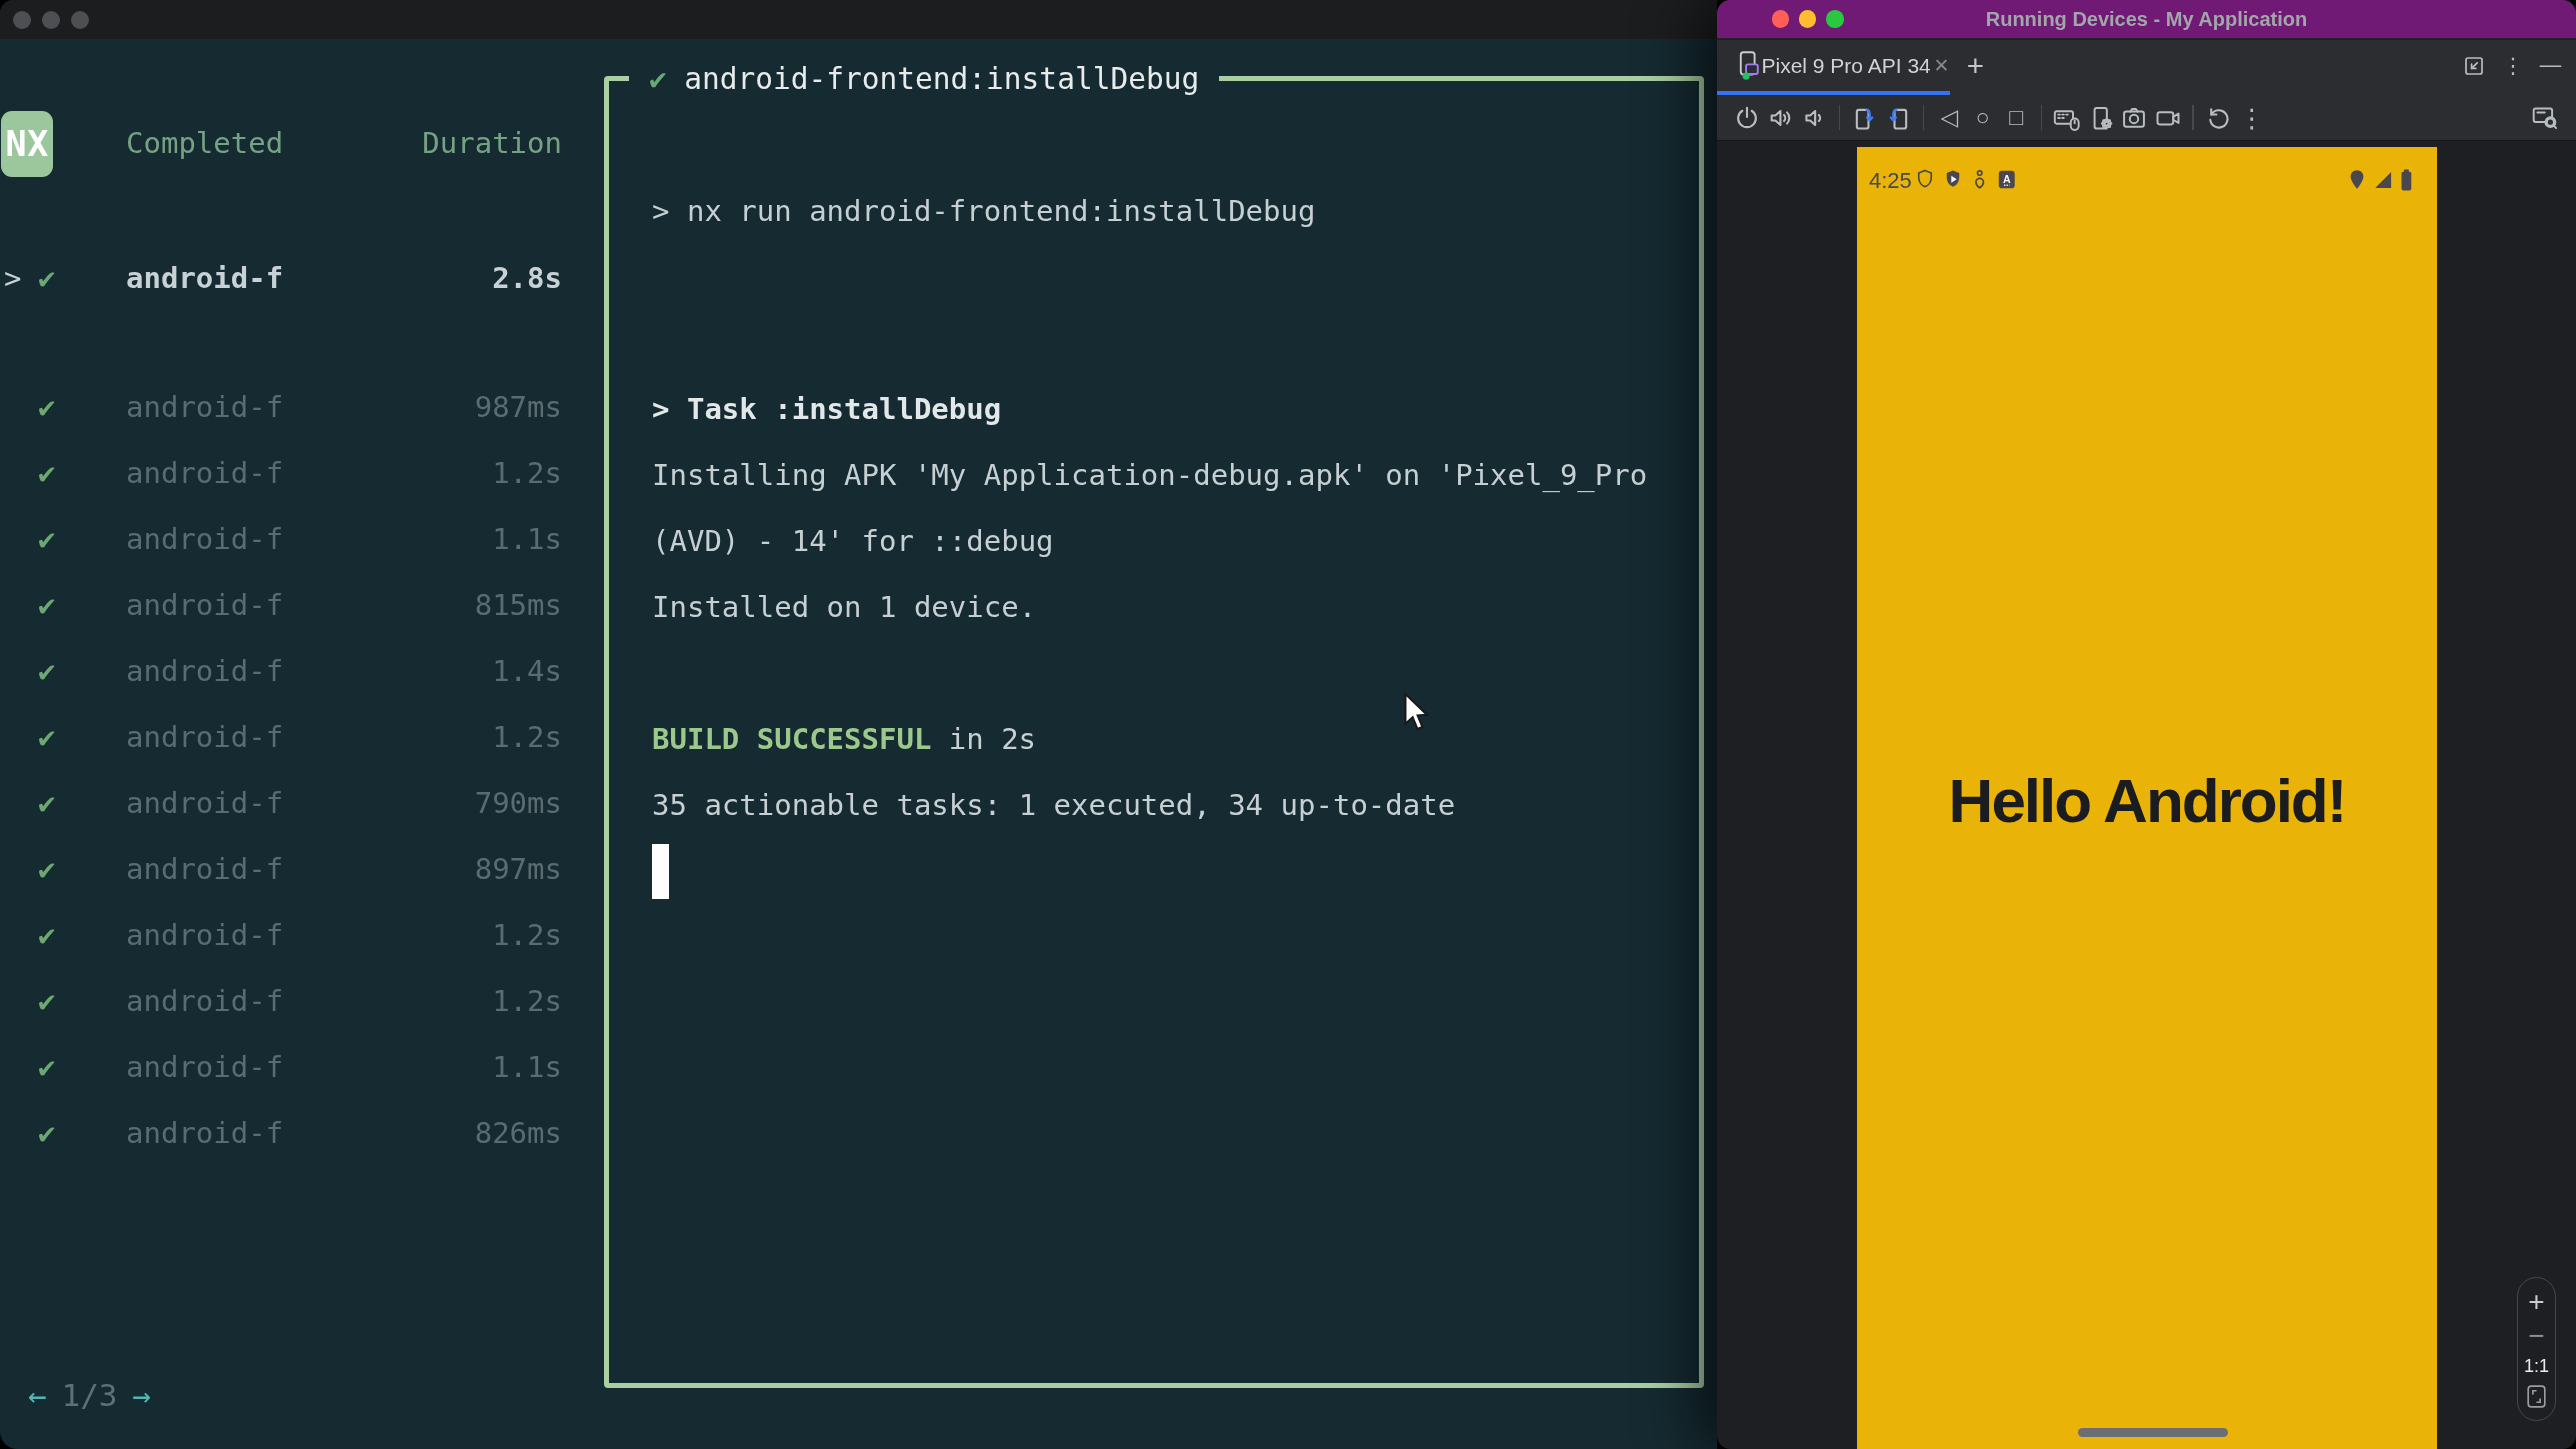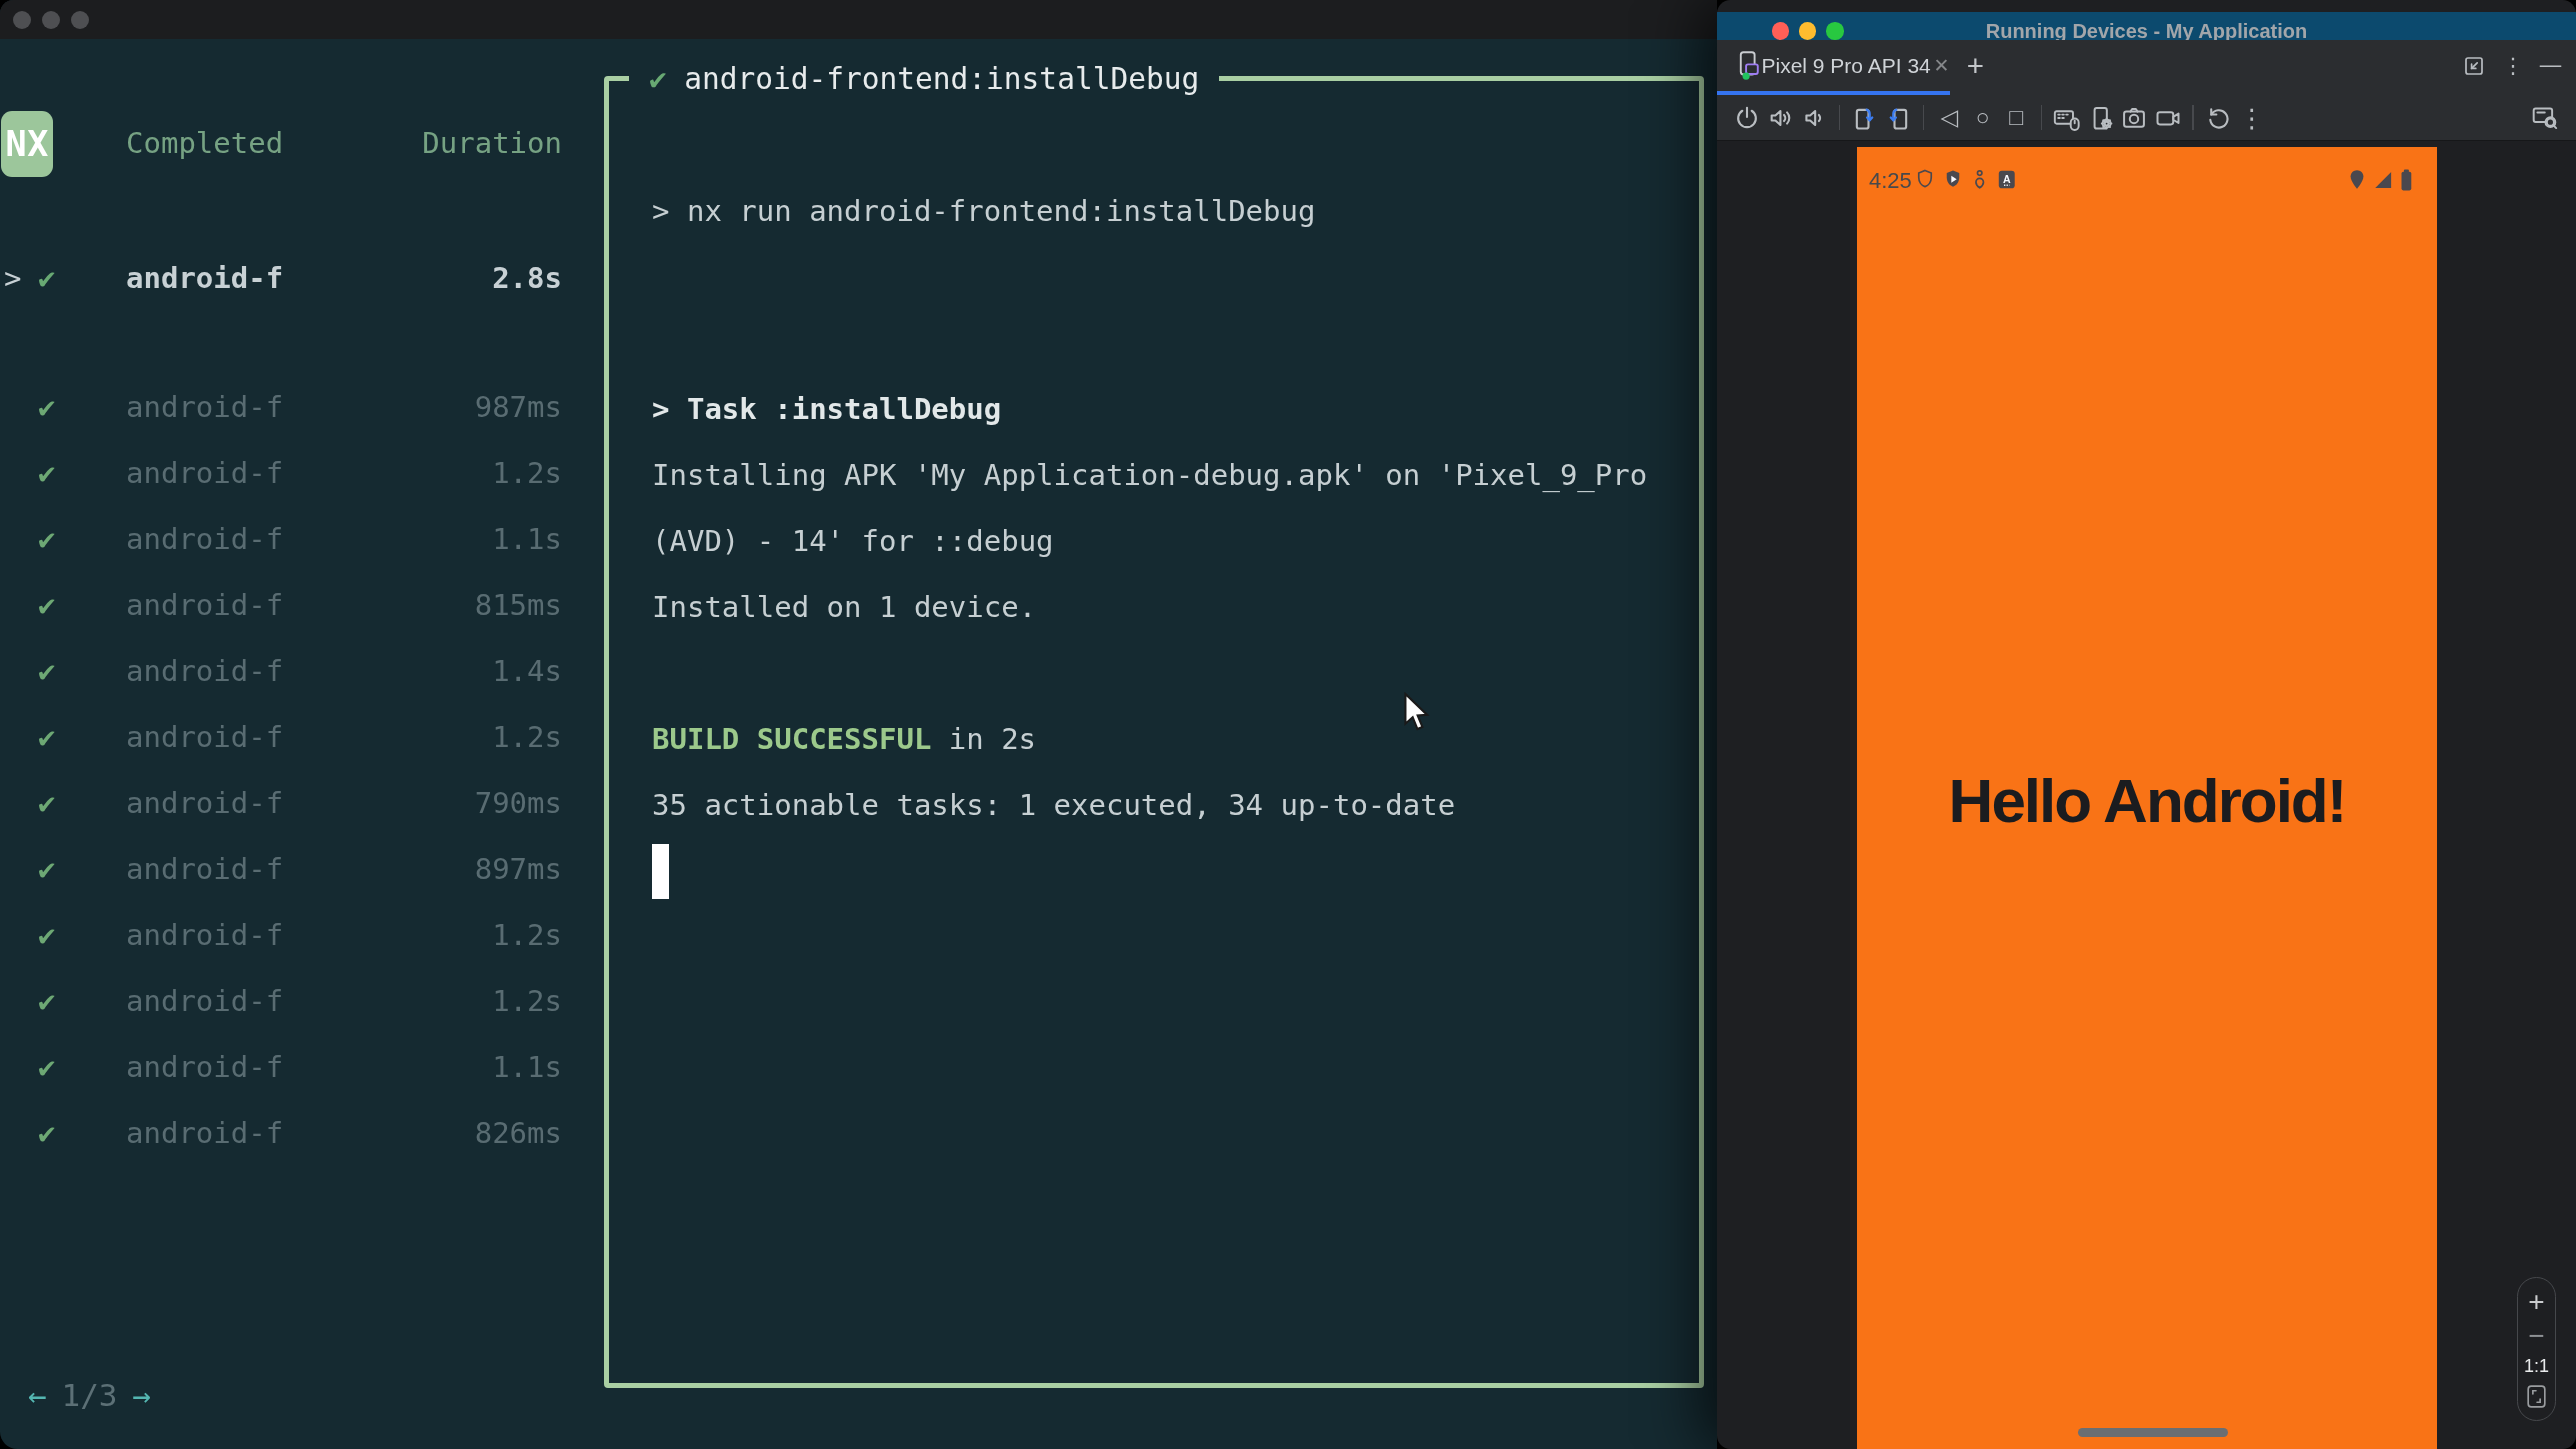--- a/index.html
+++ b/index.html
@@ -47,21 +47,21 @@
   .oline { height:66px; display:flex; align-items:center; font-size:29px; color:#c6cfd2; white-space:pre; }
   .oline.bold { color:#e2e8e9; font-weight:700; }
   .oline .ok { color:#9cc98b; font-weight:700; }
   .oline .dim { color:#c6cfd2; font-weight:400; }
   .cursor-block { width:17.4px; height:55px; background:#ffffff; }
 
   
   .as-window { position:absolute; left:1717px; top:0; width:859px; height:1449px;
     background:#1e1f22; border-radius:13.4px; box-shadow:-17px 0 60px rgba(0,0,0,.65); z-index:3; overflow:hidden;
     font-family:"Liberation Sans", sans-serif; }
-  .as-titlebar { position:absolute; left:0; top:12px; width:100%; height:39px; background:#0c4a6e;
+  .as-titlebar { position:absolute; left:0; top:0; width:100%; height:39px; background:#701a75;
     border-bottom:1.3px solid #232427; display:flex; align-items:center;padding-left:44px; }
   .traffic { display:flex; gap:10px; padding-left:10.7px; }
   .tl { width:17.4px; height:17.4px; border-radius:50%; }
   .tl.red { background:#ff5f57; } .tl.yellow { background:#febc2e; } .tl.green { background:#28c840; }
   .as-title { position:absolute; left:0; right:0; text-align:center; color:#a2a6aa; font-size:20px; font-weight:700; }
 
   .as-tabbar { position:absolute; left:0; top:40px; width:100%; height:55px; background:#2b2d30; }
   .tab { position:absolute; left:19px; top:0; height:51px; display:flex; align-items:center; }
   .tab-label { color:#cfd3d7; font-size:21px; }
   .tab-close { color:#85878a; font-size:19px; margin-left:2.7px; }
@@ -70,21 +70,21 @@
   .tab-right { position:absolute; right:14.8px; top:0; height:51px; display:flex; align-items:center; gap:16px; }
   .tab-right .g { color:#b9bdc1; font-size:21.5px; }
 
   .as-toolbar { position:absolute; left:0; top:95px; width:100%; height:46px; background:#2b2d30;
     border-bottom:1.3px solid #161719; display:flex; align-items:center; padding-left:13.4px; }
   .tbi { width:29.5px; height:29.5px; display:flex; align-items:center; justify-content:center; margin:0 2px; }
   .tbi .uglyph { color:#b9bdc1; font-size:23px; }
   .tsep { width:1.3px; height:25.5px; background:#47494d; margin:0 8px; }
   .tbi-right { position:absolute; right:14.8px; }
 
-  .emu-screen { position:absolute; left:140px; top:147px; width:580px; height:1302px; background:#f97316; }
+  .emu-screen { position:absolute; left:140px; top:147px; width:580px; height:1302px; background:#eab308; }
   .emu-status { position:absolute; left:0; top:20px; width:100%; height:31px; }
   .emu-time { position:absolute; left:12px; top:1.3px; color:#47494c; font-size:22px; }
   .emu-lefticons { position:absolute; left:58px; top:1.3px; display:flex; gap:8px; align-items:center; }
   .emu-righticons { position:absolute; right:23px; top:1.3px; display:flex; gap:5.4px; align-items:center; }
   .emu-hello { position:absolute; left:0; top:618px; width:100%; text-align:center;
     color:#1b1c1f; font-size:62px; font-weight:700; letter-spacing:-2px; }
   .gesture-bar { position:absolute; left:221px; top:1281px; width:150px; height:8.7px; border-radius:4.7px; background:#6b6e72; }
 
   .zoom-pill { position:absolute; left:800px; top:1277px; width:39px; height:144px;
     border:1.3px solid #46484c; border-radius:20px; display:flex; flex-direction:column;

